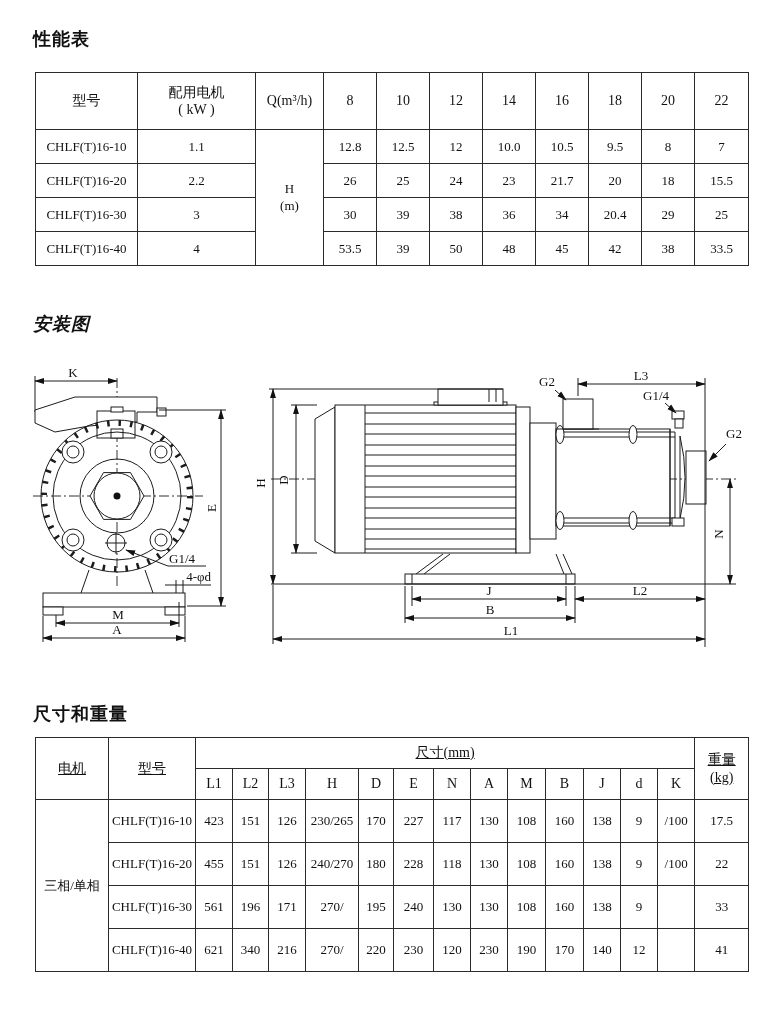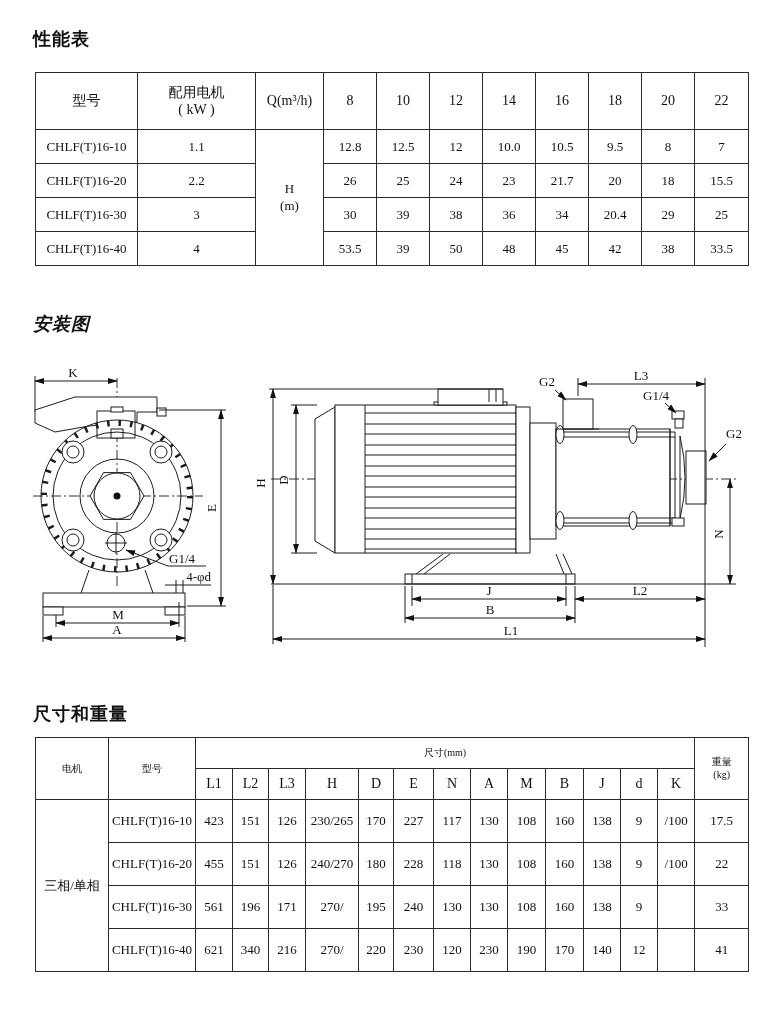--- a/index.html
+++ b/index.html
@@ -10,21 +10,21 @@
   
   table{border-collapse:collapse;table-layout:fixed;}
   .t1,.t2{position:absolute;left:35px;}
   .t1{top:72px;width:713px;}
   .t2{top:737px;width:713px;}
   .t1 th,.t1 td,.t2 th,.t2 td{
       border:1px solid #2b2b2b;text-align:center;vertical-align:middle;
       font-weight:normal;padding:0;overflow:hidden;}
   .t1 th{height:56px;font-size:14px;}
   .t1 td{height:33px;font-size:13px;}
-  .t2 .hr1 th{height:30px;font-size:10px;}
+  .t2 .hr1 th{height:30px;font-size:14px;text-decoration:underline;}
   .t2 .hr2 th{height:30px;font-size:14px;}
   .t2 td{height:42px;font-size:13px;}
   .pre{white-space:pre-line;line-height:1.25;}
   .model{font-size:12px;}
   .cjk{font-size:14px;}
   
   .diagram{position:absolute;left:25px;top:366px;width:740px;height:302px;}
   .dsvg{position:absolute;top:0;}
   .dsvg.left{left:0;}
   .dsvg.right{left:228px;}

